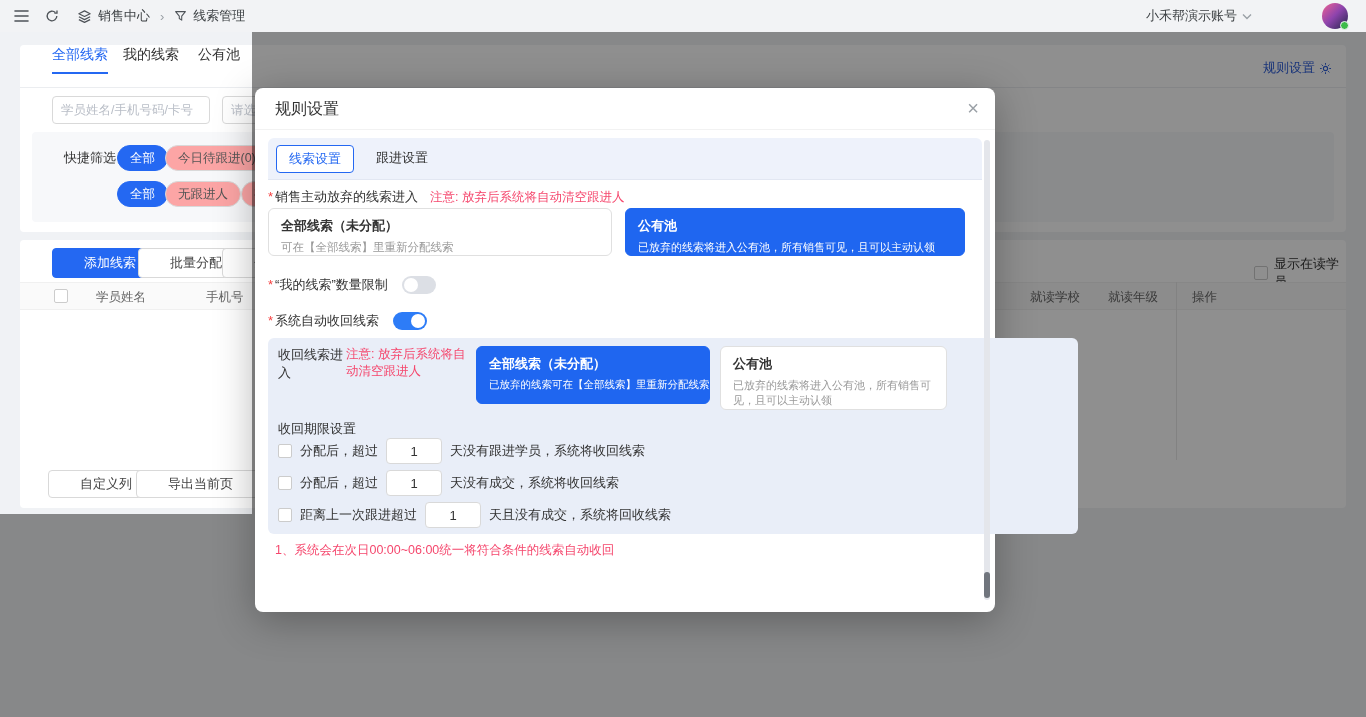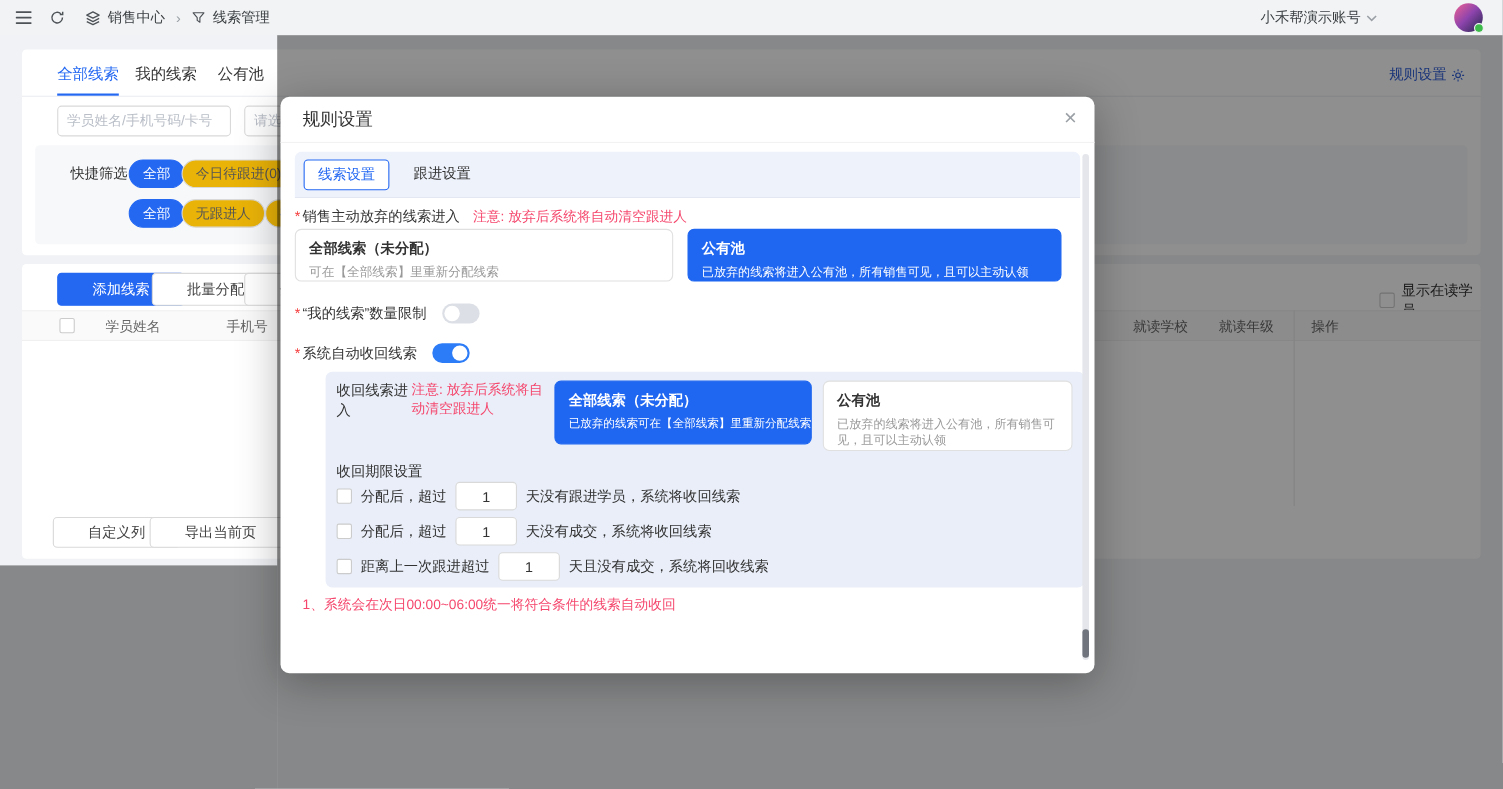--- a/index.html
+++ b/index.html
@@ -16,31 +16,31 @@
   .account { position:absolute; right:114px; top:0; height:32px; display:flex; align-items:center; gap:5px; color:#3c4043; cursor:pointer; }
   .avatar { position:absolute; right:18px; top:3px; width:26px; height:26px; border-radius:50%; background:linear-gradient(135deg,#f06292 0%,#8e44ad 48%,#22254a 100%); cursor:pointer; }
   .avatar .dot { position:absolute; right:-1px; bottom:-1px; width:9px; height:9px; border-radius:50%; background:#3dbb4a; border:1.5px solid #f2f3f5; }
 
   
   .card { position:absolute; background:#fff; border-radius:4px; }
   .card1 { left:20px; top:45px; width:1326px; height:187px; }
   .card2 { left:20px; top:240px; width:1326px; height:268px; }
 
   .pagetabs { position:absolute; left:0; top:0; width:100%; height:43px; border-bottom:1px solid #ebedf0; }
-  .ptab { position:absolute; top:14px; font-size:14px; color:#333; cursor:pointer; }
+  .ptab { position:absolute; top:1px; font-size:14px; color:#333; cursor:pointer; }
   .ptab.active { color:#2468f2; }
   .ptab.active::after { content:""; position:absolute; left:0; right:0; bottom:-10px; height:2px; background:#2468f2; }
   .rules-link { position:absolute; right:14px; top:14px; color:#2f5fd8; display:flex; align-items:center; gap:4px; cursor:pointer; }
 
   .s-input { position:absolute; height:28px; border:1px solid #d9d9d9; border-radius:4px; padding:0 8px; font-size:12.5px; color:#333; background:#fff; outline:none; font-family:inherit; }
   .s-input::placeholder { color:#b9bec7; }
 
   .filterbox { position:absolute; left:12px; top:87px; width:1302px; height:90px; background:#f7f8fa; border-radius:4px; }
   .f-label { position:absolute; left:32px; top:13px; line-height:26px; color:#333; }
-  .pill { position:absolute; height:26px; line-height:24px; padding:0 12px; border-radius:13px; border:1px solid #d9d9d9; background:#eab308; color:#555; font-size:12.5px; cursor:pointer; }
+  .pill { position:absolute; height:26px; line-height:24px; padding:0 12px; border-radius:13px; border:1px solid #d9d9d9; background:#fca5a5; color:#555; font-size:12.5px; cursor:pointer; }
   .pill.active { background:#2468f2; border-color:#2468f2; color:#fff; }
 
   .btn { height:30px; padding:0 31px; border-radius:4px; border:1px solid #d9d9d9; background:#fff; color:#444; font-size:13px; line-height:28px; cursor:pointer; display:inline-block; }
   .btn.primary { background:#2468f2; border-color:#2468f2; color:#fff; }
   .btn.small { height:28px; line-height:26px; }
 
   .checkbox { width:14px; height:14px; border:1px solid #ccc; border-radius:2px; background:#fff; display:inline-block; flex:none; cursor:pointer; }
 
   .thead { position:absolute; left:0; top:42px; width:100%; height:28px; background:#fafafa; border-top:1px solid #f0f0f0; border-bottom:1px solid #f0f0f0; }
   .th { position:absolute; top:6px; color:#666; font-size:12.5px; }
@@ -72,21 +72,21 @@
   .opt-card.selected .t, .opt-card.selected .d { color:#fff; }
   .nowrap { white-space:nowrap; }
 
   .toggle { width:34px; height:18px; border-radius:9px; position:relative; cursor:pointer; display:inline-block; vertical-align:middle; }
   .toggle.off { background:#dcdfe5; }
   .toggle.on { background:#2d7cf7; }
   .toggle .knob { position:absolute; top:2px; width:14px; height:14px; border-radius:50%; background:#fff; }
   .toggle.off .knob { left:2px; }
   .toggle.on .knob { right:2px; }
 
-  .sub-panel { position:absolute; left:41px; top:250px; width:690px; height:196px; background:#e9eef8; border-radius:6px; }
+  .sub-panel { position:absolute; left:13px; top:250px; width:810px; height:196px; background:#e9eef8; border-radius:6px; }
   .rule-row { position:absolute; left:10px; display:flex; align-items:center; gap:8px; color:#333; font-size:13px; }
   .num { width:56px; height:26px; border:1px solid #d9d9d9; border-radius:4px; text-align:center; font-size:13px; color:#333; outline:none; background:#fff; font-family:inherit; }
 
   .m-note { position:absolute; left:20px; font-size:12.5px; }
   .m-foot { position:absolute; left:0; bottom:0; width:100%; height:46px; border-top:1px solid #f0f0f0; }
   .m-btn { position:absolute; top:9px; height:28px; line-height:26px; padding:0 12px; border-radius:4px; font-size:13px; cursor:pointer; }
   .m-cancel { right:86px; border:1px solid #d9d9d9; background:#fff; color:#444; }
   .m-confirm { right:14px; background:#2468f2; border:1px solid #2468f2; color:#fff; }
 
   .scroll-track { position:absolute; left:729px; top:52px; width:6px; height:460px; background:#e4e6eb; border-radius:3px; }

